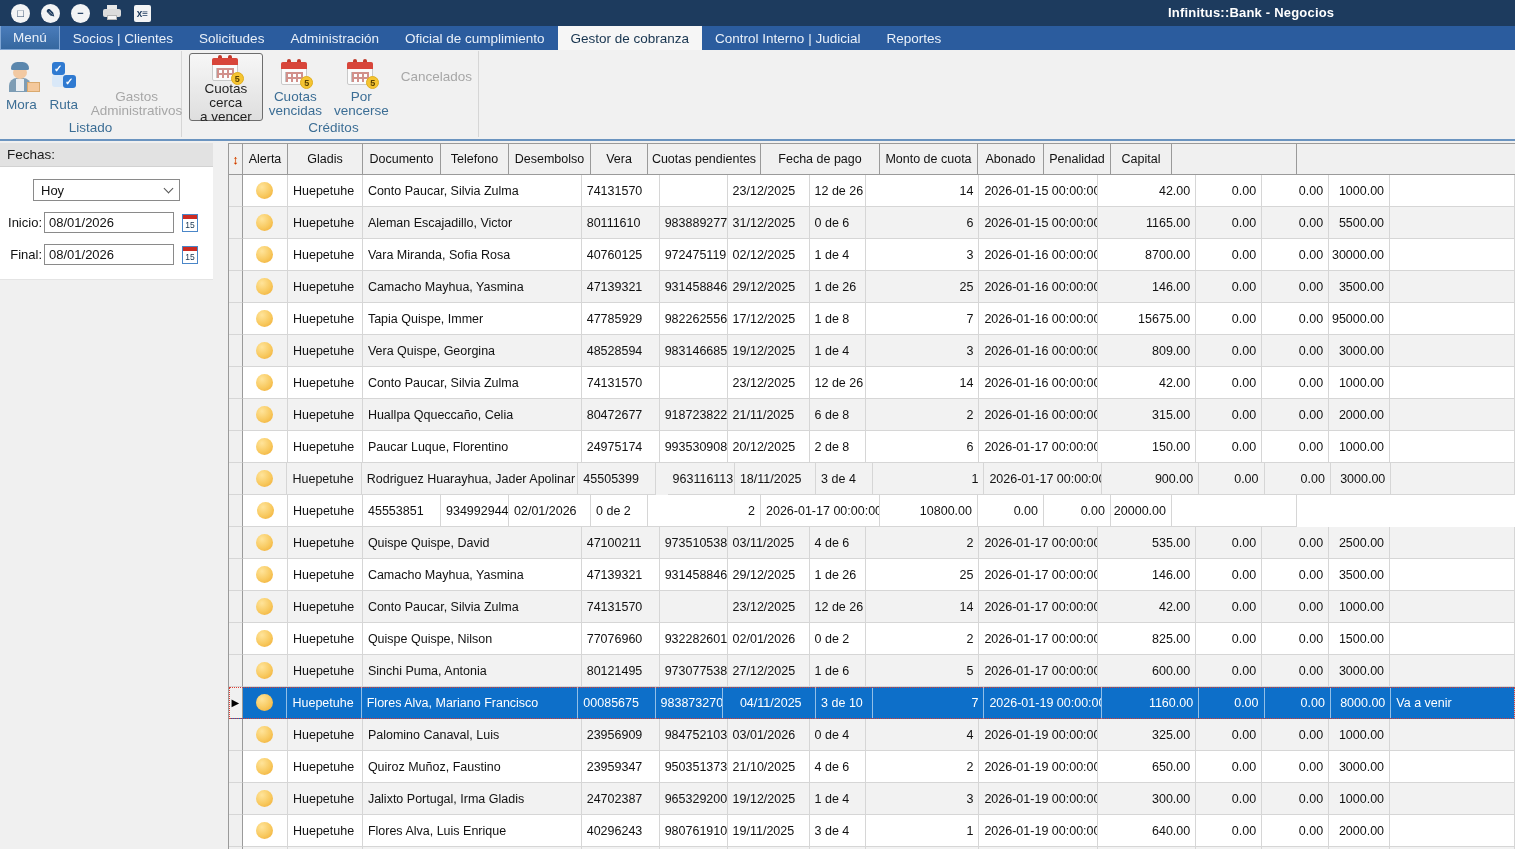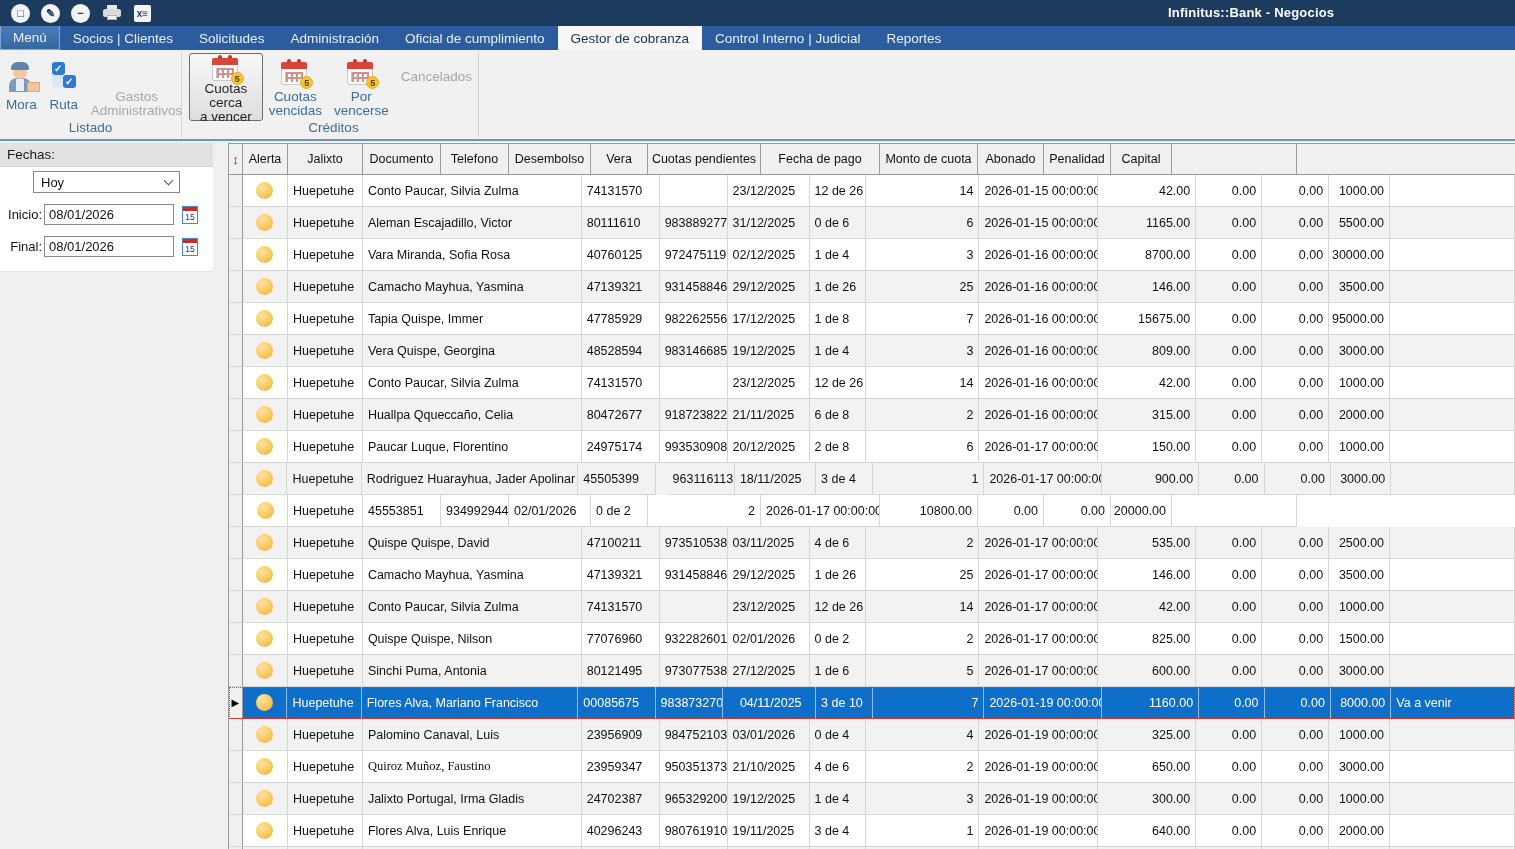--- a/index.html
+++ b/index.html
@@ -103,21 +103,21 @@
     background:#f5c431; color:#5b4200; font-size:9px; font-weight:bold;
     display:flex; align-items:center; justify-content:center; border:1px solid #e0ae1d;
   }
 
   
   .sidebar { position:absolute; left:0; top:143px; width:213px; bottom:0; background:#f0f0f0; }
   .sidebar-header {
     height:24px; background:#e2e2e2; color:#1a1a1a; font-size:13.5px;
     padding:4px 7px; border-bottom:1px solid #d2d2d2;
   }
-  .sidebar-body { background:#ffffff; padding:4px 0 14px 0; border-bottom:1px solid #e4e4e4; }
+  .sidebar-body { background:#ffffff; padding:12px 0 14px 0; border-bottom:1px solid #e4e4e4; }
   .sb-select {
     margin-left:33px; width:147px; height:22px; background:#fff;
     border:1px solid #8a8a8a; display:flex; align-items:center; justify-content:space-between;
     padding:0 7px; font-size:13px; color:#111;
   }
   .sb-select .chev { width:7px; height:7px; border-right:1.5px solid #555; border-bottom:1.5px solid #555; transform:rotate(45deg); margin-top:-3px; }
   .sb-field { display:flex; align-items:center; margin-top:11px; }
   .sb-label { width:42px; text-align:right; font-size:13px; color:#111; }
   .sb-input {
     margin-left:2px; width:130px; height:21px; border:1px solid #8a8a8a;
@@ -320,21 +320,21 @@
     </div>
   </div>
 </div>
 
 <div class="grid" id="grid">
     <div class="g-header">
       <div class="g-hcell g-selcell" style="width: 14px;">
         <span class="sort-icon">↕</span>
       </div>
       <div class="g-hcell" style="width: 45px;">Alerta</div>
-      <div class="g-hcell" style="width: 75px;">Jalixto</div>
+      <div class="g-hcell" style="width: 75px;">Gladis</div>
       <div class="g-hcell" style="width: 78px;">Documento</div>
       <div class="g-hcell" style="width: 68px;">Telefono</div>
       <div class="g-hcell" style="width: 82px;">Desembolso</div>
       <div class="g-hcell" style="width: 57px;">Vera</div>
       <div class="g-hcell" style="width: 113px;">Cuotas pendientes</div>
       <div class="g-hcell" style="width: 119px;">Fecha de pago</div>
       <div class="g-hcell" style="width: 98px;">Monto de cuota</div>
       <div class="g-hcell" style="width: 66px;">Abonado</div>
       <div class="g-hcell" style="width: 67px;">Penalidad</div>
       <div class="g-hcell" style="width: 61px;">Capital</div>
@@ -682,21 +682,21 @@
       <div class="g-cell a-right" style="width: 67px;">0.00</div>
       <div class="g-cell a-right" style="width: 61px;">1000.00</div>
       <div class="g-cell a-left" style="width: 125px;"></div>
     </div>
     <div class="g-row">
       <div class="g-cell g-selcell" style="width: 14px;"></div>
       <div class="g-cell a-center" style="width: 45px;">
         <span class="dot"></span>
       </div>
       <div class="g-cell a-left" style="width: 75px;">Huepetuhe</div>
-      <div class="g-cell a-left" style="width: 219px; font-family: Liberation Serif, serif;">Quiroz Muñoz, Faustino</div>
+      <div class="g-cell a-left" style="width: 219px;">Quiroz Muñoz, Faustino</div>
       <div class="g-cell a-left" style="width: 78px;">23959347</div>
       <div class="g-cell a-left" style="width: 68px;">950351373</div>
       <div class="g-cell a-left" style="width: 82px;">21/10/2025</div>
       <div class="g-cell a-left" style="width: 57px;">4 de 6</div>
       <div class="g-cell a-right" style="width: 113px;">2</div>
       <div class="g-cell a-left" style="width: 119px;">2026-01-19 00:00:00</div>
       <div class="g-cell a-right" style="width: 98px;">650.00</div>
       <div class="g-cell a-right" style="width: 66px;">0.00</div>
       <div class="g-cell a-right" style="width: 67px;">0.00</div>
       <div class="g-cell a-right" style="width: 61px;">3000.00</div>

